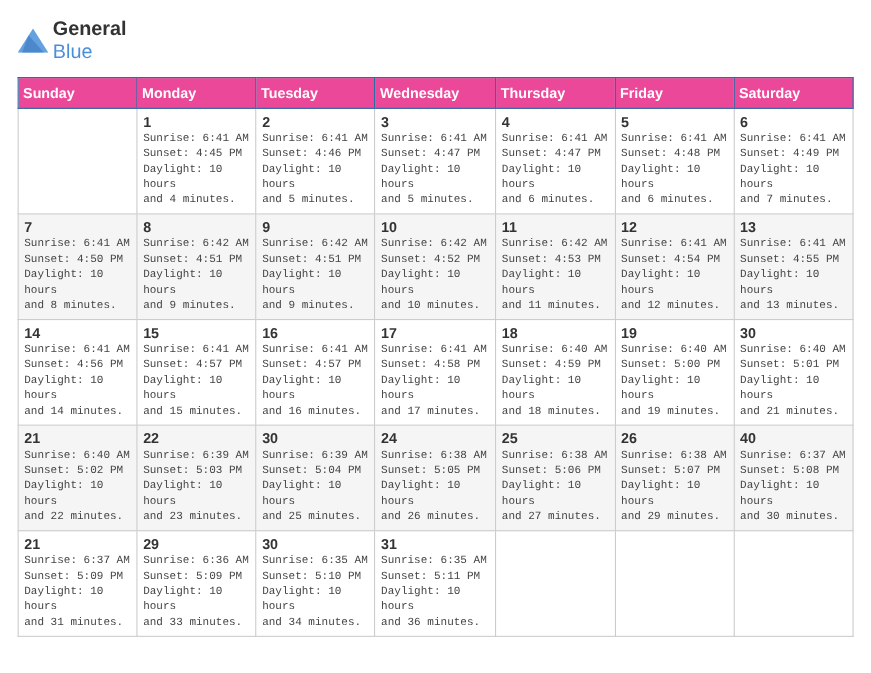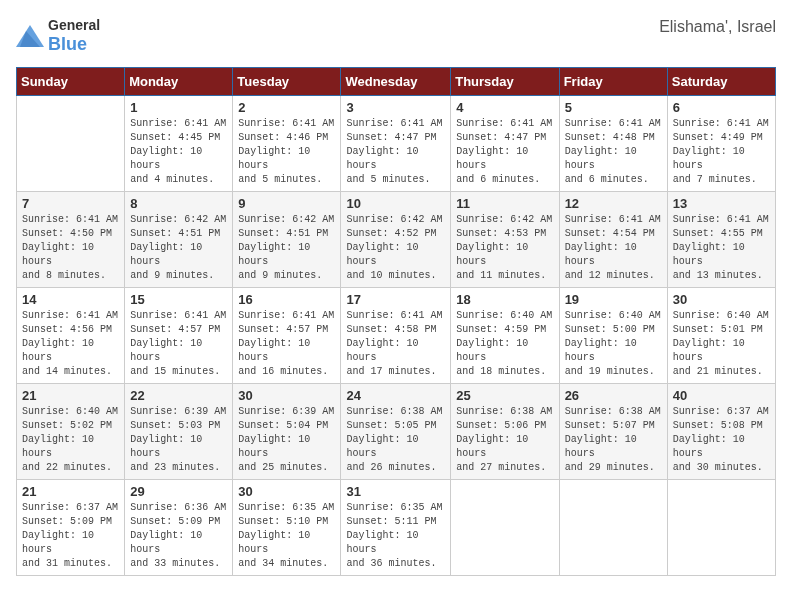--- a/index.html
+++ b/index.html
@@ -15,27 +15,27 @@
       justify-content: space-between;
       align-items: flex-start;
       margin-bottom: 12px;
     }
     .logo {
       display: flex;
       align-items: center;
       gap: 4px;
     }
     .logo-text-general {
-      font-size: 14px;
+      font-size: 18px;
       font-weight: bold;
       color: #333;
     }
     .logo-text-blue {
       font-size: 18px;
-      font-weight: bold;
+      font-weight: normal;
       color: #4a90d9;
     }
     .logo-icon {
       width: 28px;
       height: 22px;
     }
     .title-area {
       text-align: right;
     }
     .title-month {
@@ -47,21 +47,21 @@
       font-size: 16px;
       color: #555;
       margin-top: 2px;
     }
     .calendar {
       width: 100%;
       border-collapse: collapse;
       border: 1px solid #ccc;
     }
     .calendar th {
-      background-color: #7f1d1d;
+      background-color: #ec4899;
       color: #fff;
       font-size: 13px;
       font-weight: bold;
       padding: 6px 4px;
       text-align: left;
       border: 1px solid #2e6aa8;
     }
     .calendar td {
       vertical-align: top;
       border: 1px solid #ccc;
@@ -100,21 +100,20 @@
     <svg class="logo-icon" viewBox="0 0 28 22" xmlns="http://www.w3.org/2000/svg">
       <polygon points="14,0 28,22 0,22" fill="#4a90d9" opacity="0.85"></polygon>
       <polygon points="10,6 24,22 4,22" fill="#3a7abf" opacity="0.6"></polygon>
     </svg>
     <div>
       <span class="logo-text-general">General</span><br>
       <span class="logo-text-blue">Blue</span>
     </div>
   </div>
   <div class="title-area">
-    <div class="title-location">Elishama', Israel</div>
   </div>
 </div>
 
 <table class="calendar">
   <thead>
     <tr>
     <th>Sunday</th>
         <th>Monday</th>
         <th>Tuesday</th>
         <th>Wednesday</th>

